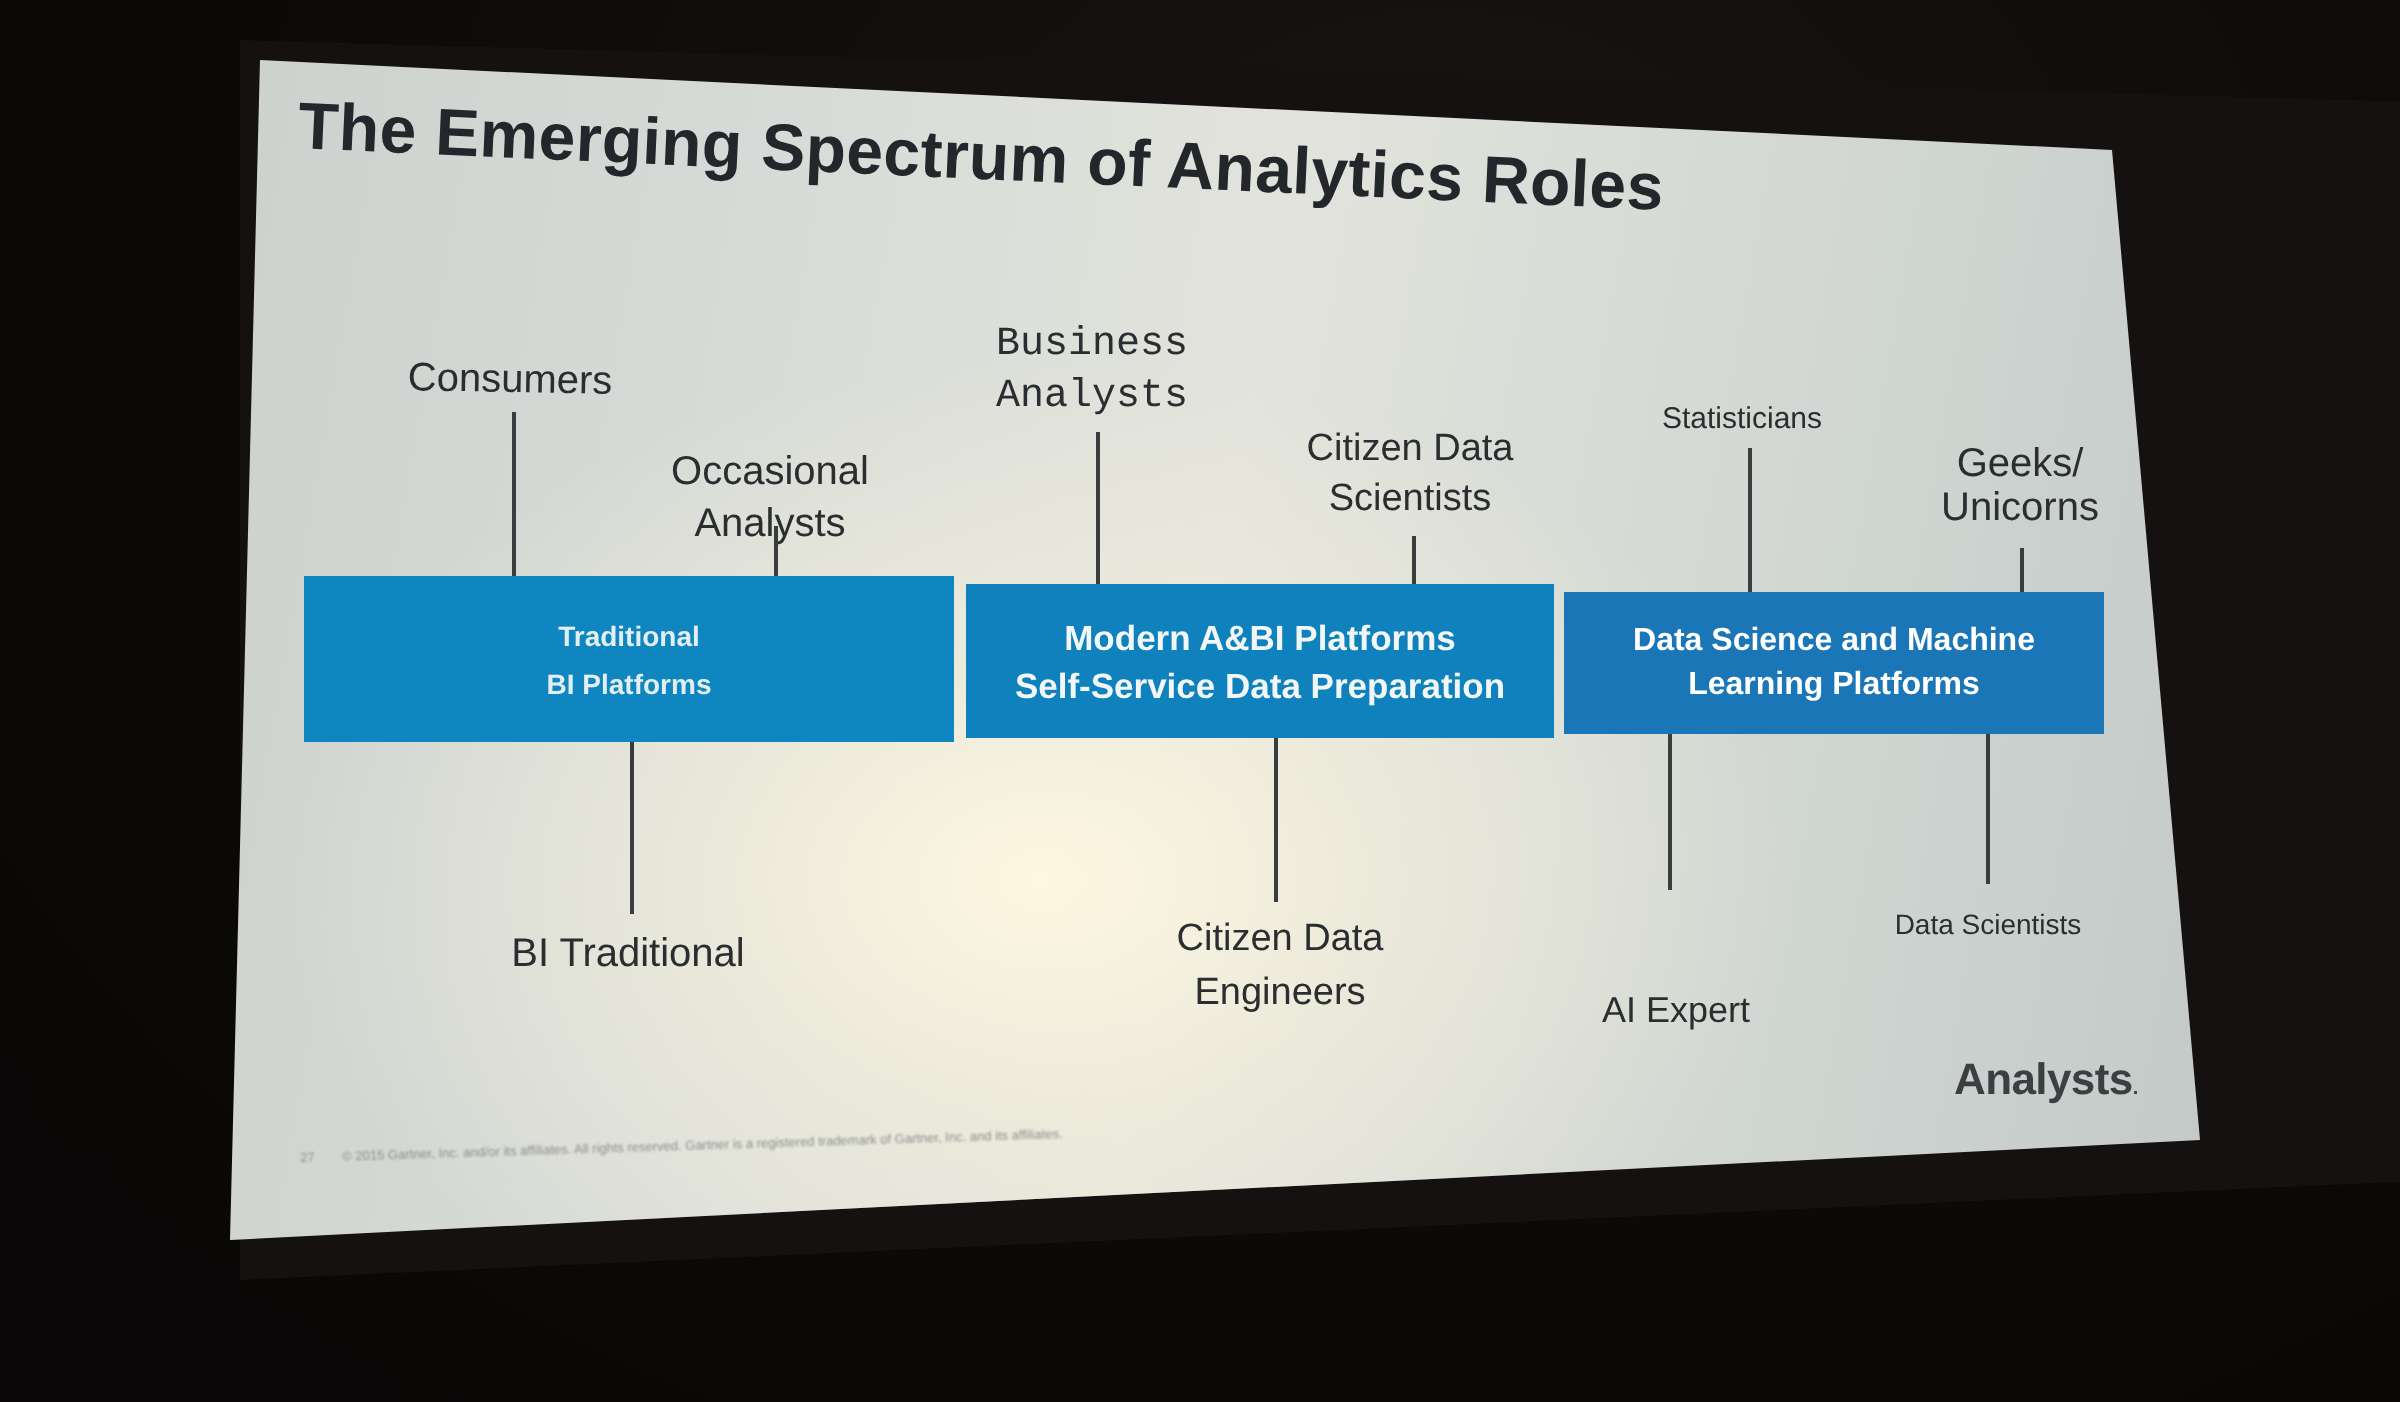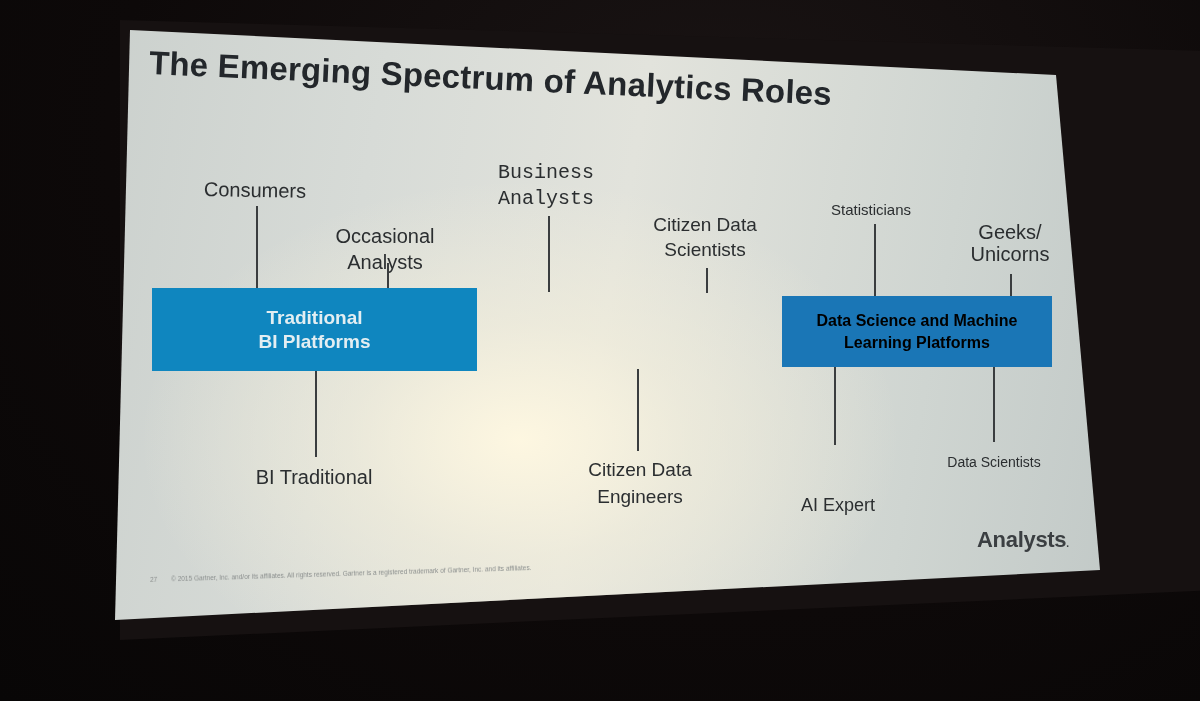--- a/index.html
+++ b/index.html
@@ -68,32 +68,32 @@
       text-align: center;
       font-family: "Liberation Sans", sans-serif;
       font-weight: bold;
       line-height: 24px;
       white-space: pre-line;
     }
     .box1 {
       left: 152px; top: 288px; width: 325px; height: 83px;
       background: #0f86bf;
       color: #e3eef2;
-      font-size: 19px;
+      font-size: 14px;
     }
     .box2 {
       left: 483px; top: 292px; width: 294px; height: 77px;
       background: #0f82bd;
       color: #f2f6f7;
       font-size: 17.5px;
     }
     .box3 {
       left: 782px; top: 296px; width: 270px; height: 71px;
       background: #1a76b6;
-      color: #000000;
+      color: #ffffff;
       font-size: 16px;
       line-height: 22px;
     }
     .footer {
       position: absolute;
       left: 150px; top: 576px;
       font-family: "Liberation Sans", sans-serif;
       font-size: 6.5px;
       color: #8a8e8d;
       transform: rotate(-1.8deg);
@@ -140,20 +140,22 @@
 
     <div class="label" style="left:871px; top:197px; font-size:15px;">Statisticians</div>
     <div class="vline" style="left:874px; top:224px; height:72px;"></div>
 
     <div class="label" style="left:1010px; top:221px; white-space:pre-line; font-size:20px; line-height:22px;">Geeks/
 Unicorns</div>
     <div class="vline" style="left:1010px; top:274px; height:22px;"></div>
 
     <div class="box box1">Traditional
 BI Platforms</div>
+    <div class="box box2">Modern A&amp;BI Platforms
+Self-Service Data Preparation</div>
     <div class="box box3">Data Science and Machine
 Learning Platforms</div>
 
     <div class="vline" style="left:315px; top:371px; height:86px;"></div>
     <div class="label" style="left:314px; top:464px;">BI Traditional</div>
 
     <div class="vline" style="left:637px; top:369px; height:82px;"></div>
     <div class="label" style="left:640px; top:456px; white-space:pre-line; font-size:19px; line-height:27px;">Citizen Data
 Engineers</div>
 

